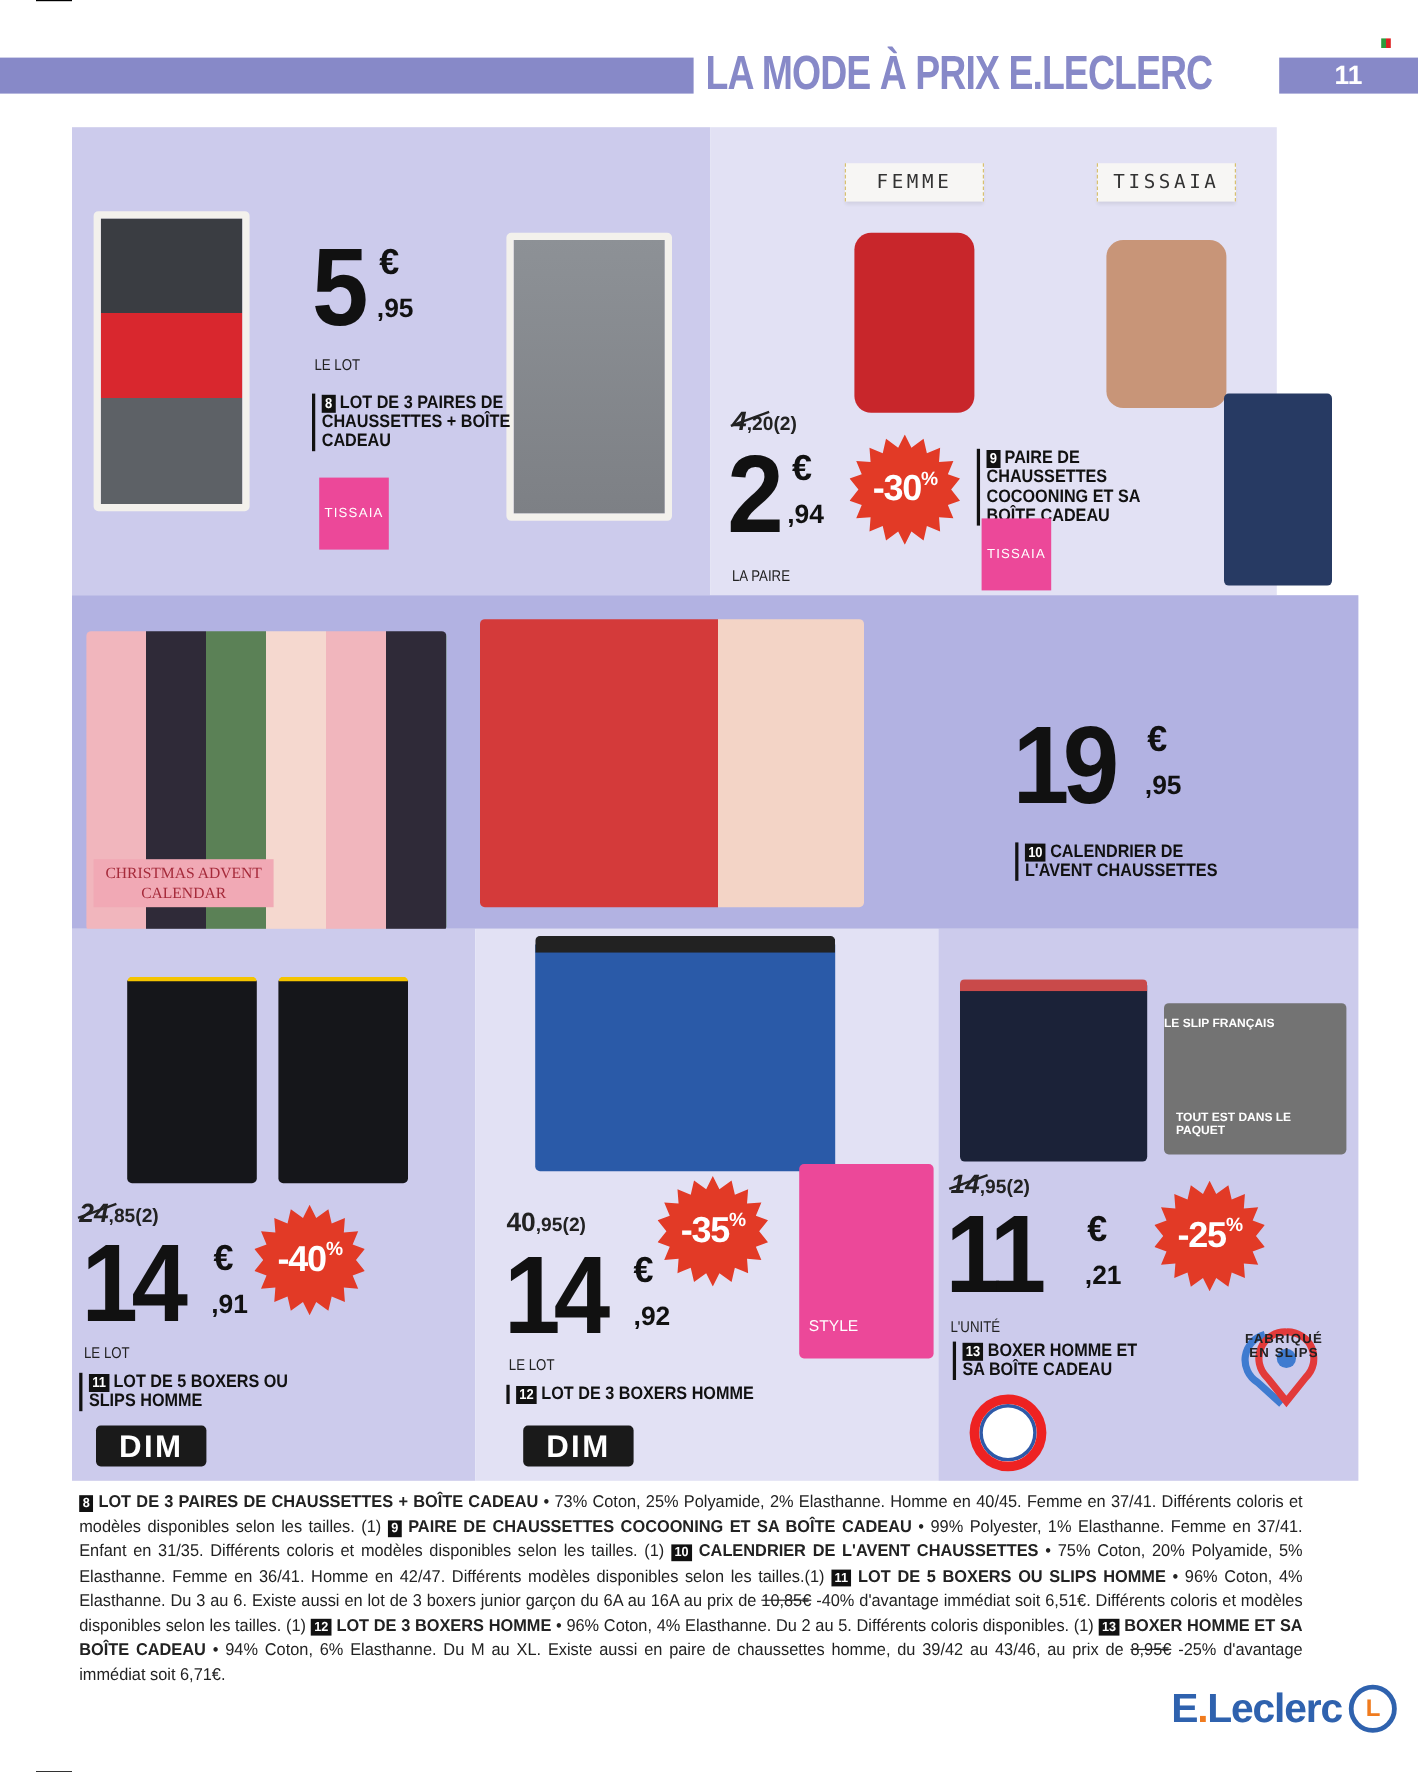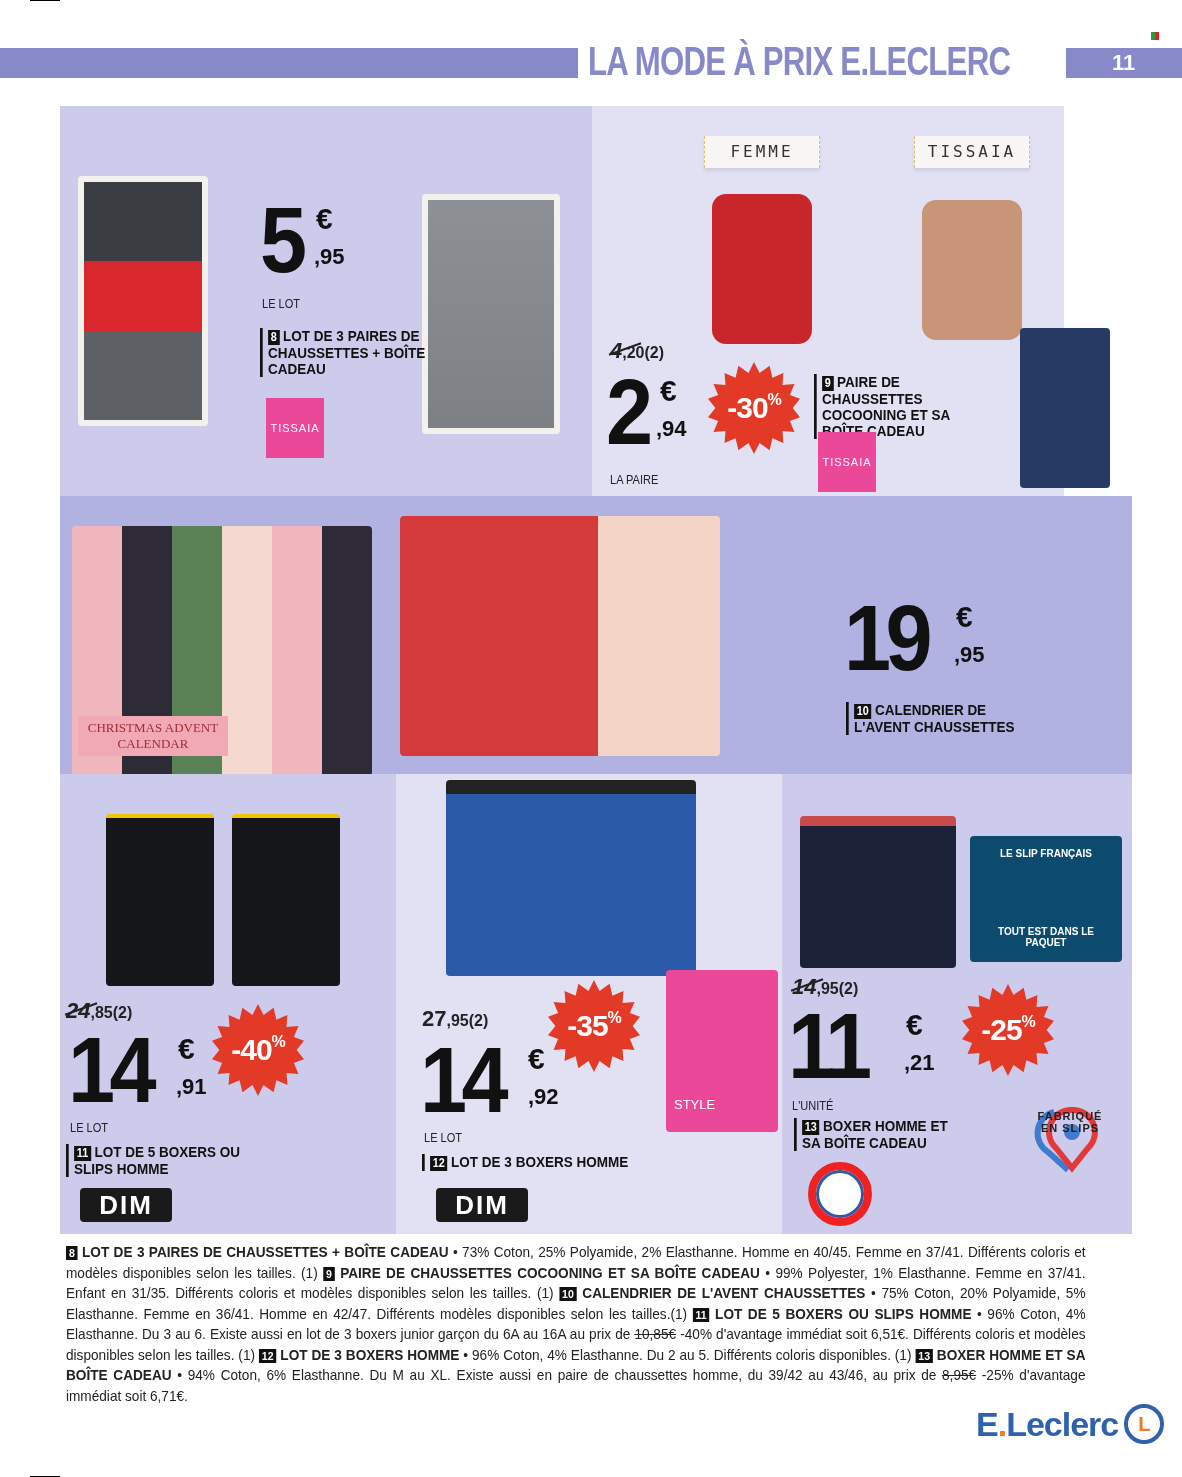--- a/index.html
+++ b/index.html
@@ -140,21 +140,21 @@
   </div>
   <div class="dim" style="left:20px;top:414px">DIM</div>
 </div>
 
 <div class="panel p5">
   <div class="img" style="left:50px;top:6px;width:250px;height:196px;background:#2a5aa8;border-top:14px solid #222"></div>
   <div class="img" style="left:270px;top:196px;width:112px;height:162px;background:#ec4899">
     <div style="position:absolute;left:8px;bottom:20px;color:#fff;font-size:13px">STYLE</div>
   </div>
   <div class="old" style="left:26px;top:232px;font-style:normal">
-    <span>27</span><span class="oc">,95</span><span class="oc">(2)</span>
+    <span>40</span><span class="oc">,95</span><span class="oc">(2)</span>
   </div>
   <div class="price" style="left:24px;top:260px">
     <span class="int">14</span>
     <span class="eur" style="left:108px">€</span>
     <span class="cents" style="left:108px">,92</span>
   </div>
   <div class="burst" style="left:152px;top:206px">
     <svg width="92" height="92" viewBox="0 0 100 100">
         <polygon fill="#e23a26" points="50,0 56,12 67,4 70,17 82,12 81,25 94,24 89,36 100,40 92,50 100,60 89,64 94,76 81,75 82,88 70,83 67,96 56,88 50,100 44,88 33,96 30,83 18,88 19,75 6,76 11,64 0,60 8,50 0,40 11,36 6,24 19,25 18,12 30,17 33,4 44,12"></polygon>
       </svg>
@@ -163,21 +163,21 @@
   </div>
   <div class="unit" style="left:28px;top:356px">LE LOT</div>
   <div class="desc" style="left:26px;top:380px;width:240px">
     <span class="num">12</span><span>LOT DE 3 BOXERS HOMME</span>
   </div>
   <div class="dim" style="left:40px;top:414px">DIM</div>
 </div>
 
 <div class="panel p6">
   <div class="img" style="left:18px;top:42px;width:156px;height:152px;background:#1b2238;border-top:10px solid #c94a4a"></div>
-  <div class="img" style="left:188px;top:62px;width:152px;height:126px;background:#0c4a6e;color:#fff;font-weight:bold;font-size:10px;text-align:center;padding-top:12px">
+  <div class="img" style="left:188px;top:62px;width:152px;height:126px;background:#737373;color:#fff;font-weight:bold;font-size:10px;padding-top:12px">
     <div>LE SLIP FRANÇAIS</div>
     <div style="position:absolute;bottom:14px;left:10px;right:10px">TOUT EST DANS LE PAQUET</div>
   </div>
   <div class="old" style="left:10px;top:200px">
     <span>14</span><span class="oc">,95</span><span class="oc">(2)</span>
     <span class="strike"></span>
   </div>
   <div class="price" style="left:6px;top:226px">
     <span class="int">11</span>
     <span class="eur" style="left:118px">€</span>

